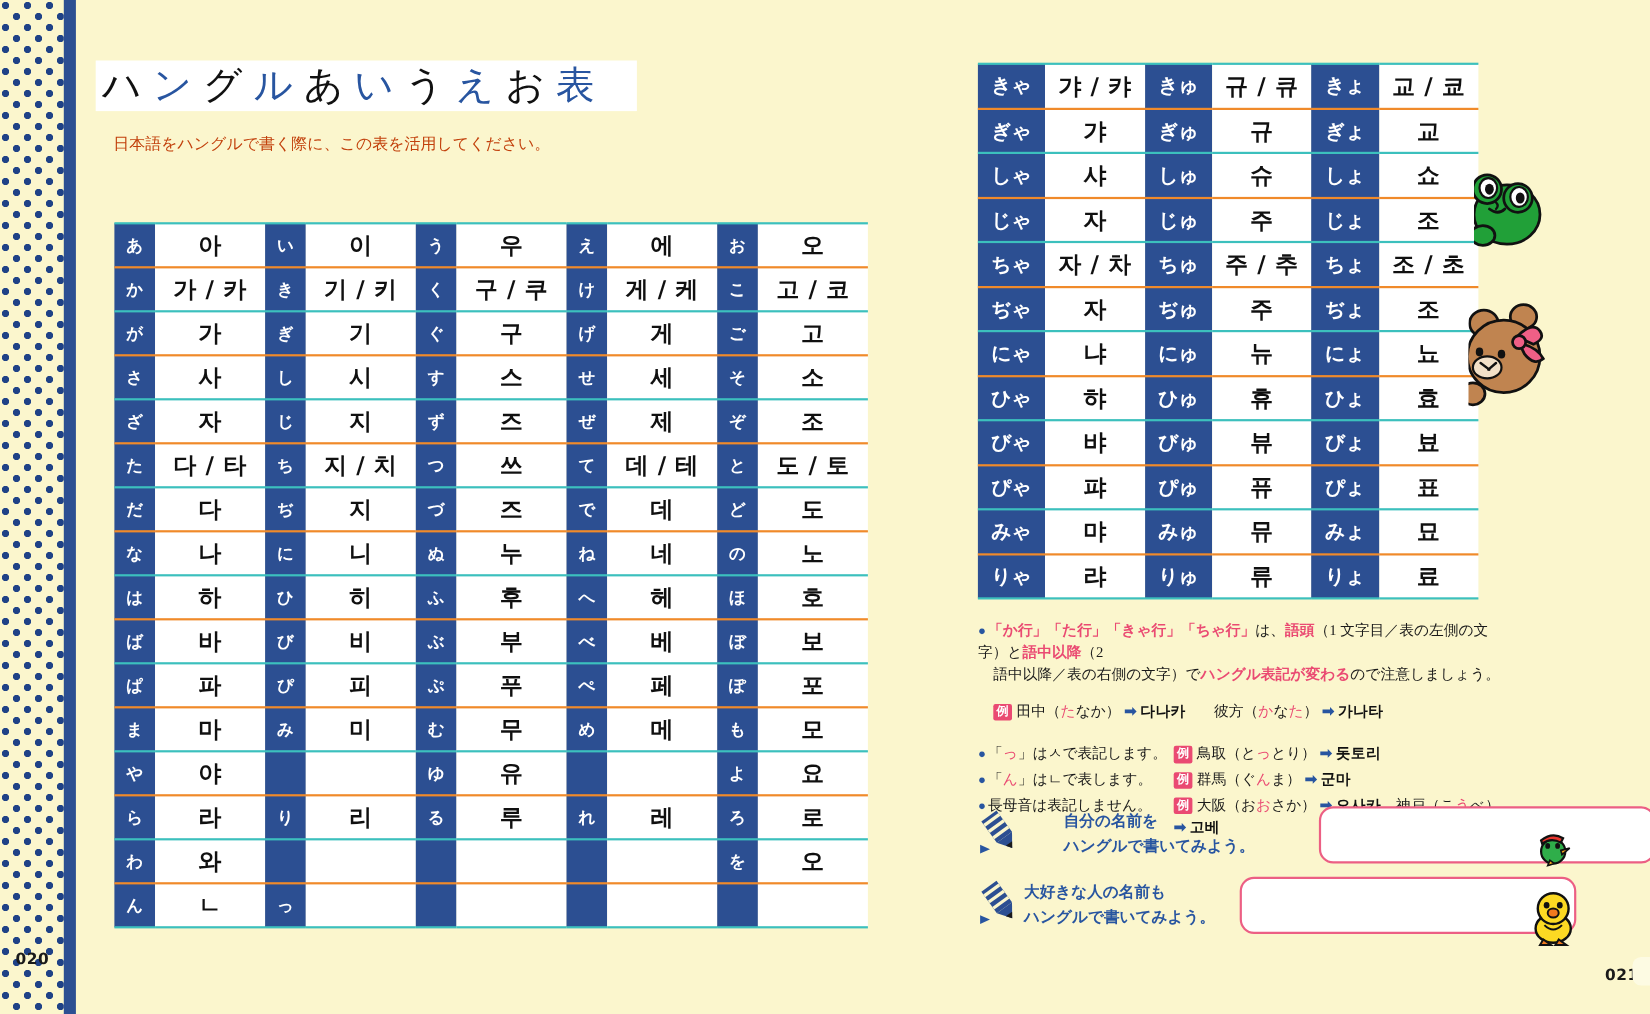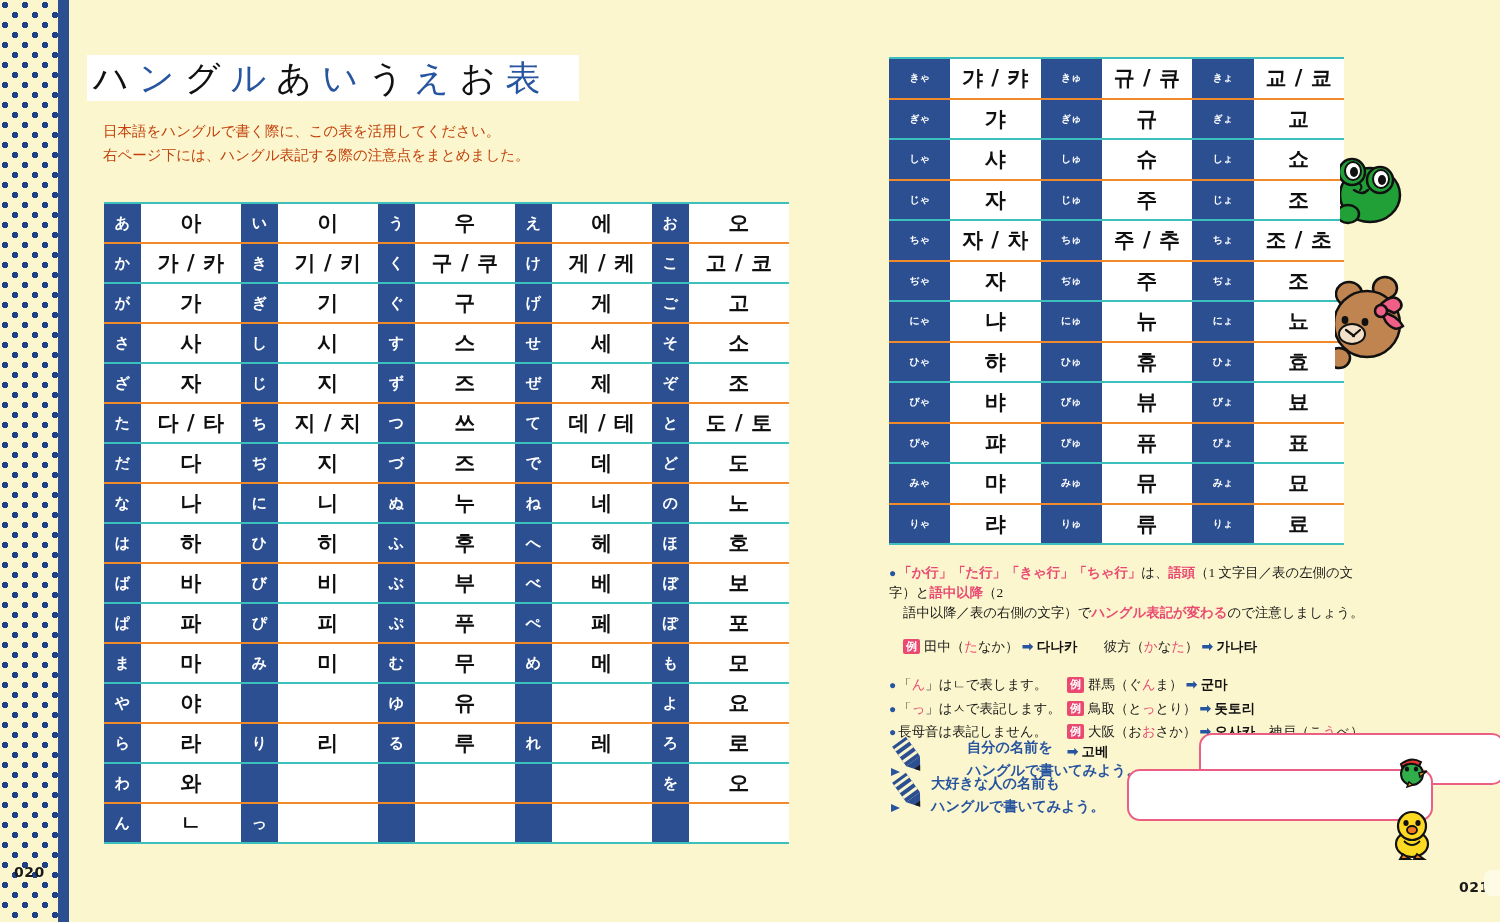--- a/index.html
+++ b/index.html
@@ -80,21 +80,21 @@
 
   
   #table-left { left: 35px; top: 202px; width: 548px; }
   #table-left col.c-kana { width: 37px; }
   #table-left col.c-han  { width: 100px; }
 
   
   #table-right { left: 889px; top: 57px; width: 455px; }
   #table-right col.c-kana { width: 61px; }
   #table-right col.c-han  { width: 90px; }
-  #table-right td.kana { font-size: 10px; }
+  #table-right td.kana { font-size: 18px; }
   #table-right td { height: 40.5px; }
 
   
   #notes { position: absolute; left: 889px; top: 563px; width: 480px; }
   .note-line { font-size: 13.4px; line-height: 1.5; color: #1a1a1a; font-family: Liberation Serif, serif; }
   .bullet { color: #2855a0; font-size: 12px; margin-right: 2px; }
   .pink { color: #ea4a72; font-weight: bold; }
   .pinkc { color: #ea4a72; }
   .ex-badge {
     display: inline-block; background: #ea4a72; color: #ffffff;
@@ -111,21 +111,21 @@
   #note1 .gap { display: inline-block; width: 26px; }
 
   #note-rest { margin-top: 18px; }
   #note-rest .row { display: flex; align-items: baseline; margin-bottom: 3px; }
   #note-rest .lhs { width: 178px; flex: none; }
   #note-rest .rhs { flex: 1; }
 
   
   .exercise { position: absolute; display: flex; align-items: center; }
   #ex1 { left: 889px; top: 733px; gap: 36px; }
-  #ex2 { left: 889px; top: 769px; }
+  #ex2 { left: 889px; top: 797px; }
   .ex-pencil { width: 42px; height: 46px; flex: none; position: relative; }
   .ex-text {
     font-size: 14.2px; font-weight: bold; color: #2855a0;
     line-height: 1.6; width: 196px; flex: none;
   }
   .ex-input {
     width: 306px; height: 52px; background: #ffffff;
     border: 2.6px solid #ec5f84; border-radius: 13px;
   }
 
@@ -155,21 +155,20 @@
         <span class="ch b">ル</span>
         <span class="ch k">あ</span>
         <span class="ch b">い</span>
         <span class="ch k">う</span>
         <span class="ch b">え</span>
         <span class="ch k">お</span>
         <span class="ch b">表</span>
       </div>
     <div id="subtitle">
       <div>日本語をハングルで書く際に、この表を活用してください。</div>
-      <div>右ページ下には、ハングル表記する際の注意点をまとめました。</div>
     </div>
 
     <table class="kana-table" id="table-left">
       <colgroup>
         <col class="c-kana">
           <col class="c-han">
         <col class="c-kana">
           <col class="c-han">
         <col class="c-kana">
           <col class="c-han">
@@ -493,26 +492,26 @@
       <div class="note-line l2">
         <span>語中以降／表の右側の文字）で</span><span class="pink">ハングル表記が変わる</span><span>ので注意しましょう。</span>
       </div>
       <div class="note-line l3">
         <span class="ex-badge">例</span><span>田中</span><span>（</span><span class="pinkc">た</span><span>なか</span><span>）</span> <span class="arrow">➡</span> <span class="han-ex">다나카</span><span class="gap"></span><span>彼方</span><span>（</span><span class="pinkc">か</span><span>な</span><span class="pinkc">た</span><span>）</span> <span class="arrow">➡</span> <span class="han-ex">가나타</span>
       </div>
     </div>
 
     <div id="note-rest">
         <div class="row note-line">
+          <div class="lhs"><span class="bullet">●</span><span>「</span><span class="pinkc">っ</span><span>」はㅅで表記します。</span></div>
+          <div class="rhs"><span class="ex-badge">例</span><span>鳥取</span><span>（</span><span>と</span><span class="pinkc">っ</span><span>とり</span><span>）</span> <span class="arrow">➡</span> <span class="han-ex">돗토리</span></div>
+        </div>
+        <div class="row note-line">
           <div class="lhs"><span class="bullet">●</span><span>「</span><span class="pinkc">ん</span><span>」はㄴで表します。</span></div>
           <div class="rhs"><span class="ex-badge">例</span><span>群馬</span><span>（</span><span>ぐ</span><span class="pinkc">ん</span><span>ま</span><span>）</span> <span class="arrow">➡</span> <span class="han-ex">군마</span></div>
-        </div>
-        <div class="row note-line">
-          <div class="lhs"><span class="bullet">●</span><span>「</span><span class="pinkc">っ</span><span>」はㅅで表記します。</span></div>
-          <div class="rhs"><span class="ex-badge">例</span><span>鳥取</span><span>（</span><span>と</span><span class="pinkc">っ</span><span>とり</span><span>）</span> <span class="arrow">➡</span> <span class="han-ex">돗토리</span></div>
         </div>
         <div class="row note-line">
           <div class="lhs"><span class="bullet">●</span><span>長母音は表記しません。</span></div>
           <div class="rhs"><span class="ex-badge">例</span><span>大阪</span><span>（</span><span>お</span><span class="pinkc">お</span><span>さか</span><span>）</span> <span class="arrow">➡</span> <span class="han-ex">오사카</span><span>、</span><span>神戸</span><span>（</span><span>こ</span><span class="pinkc">う</span><span>べ</span><span>）</span> <span class="arrow">➡</span> <span class="han-ex">고베</span></div>
         </div>
       </div>
   </div>
 
   <div class="exercise" id="ex1">
     <div class="ex-pencil">

